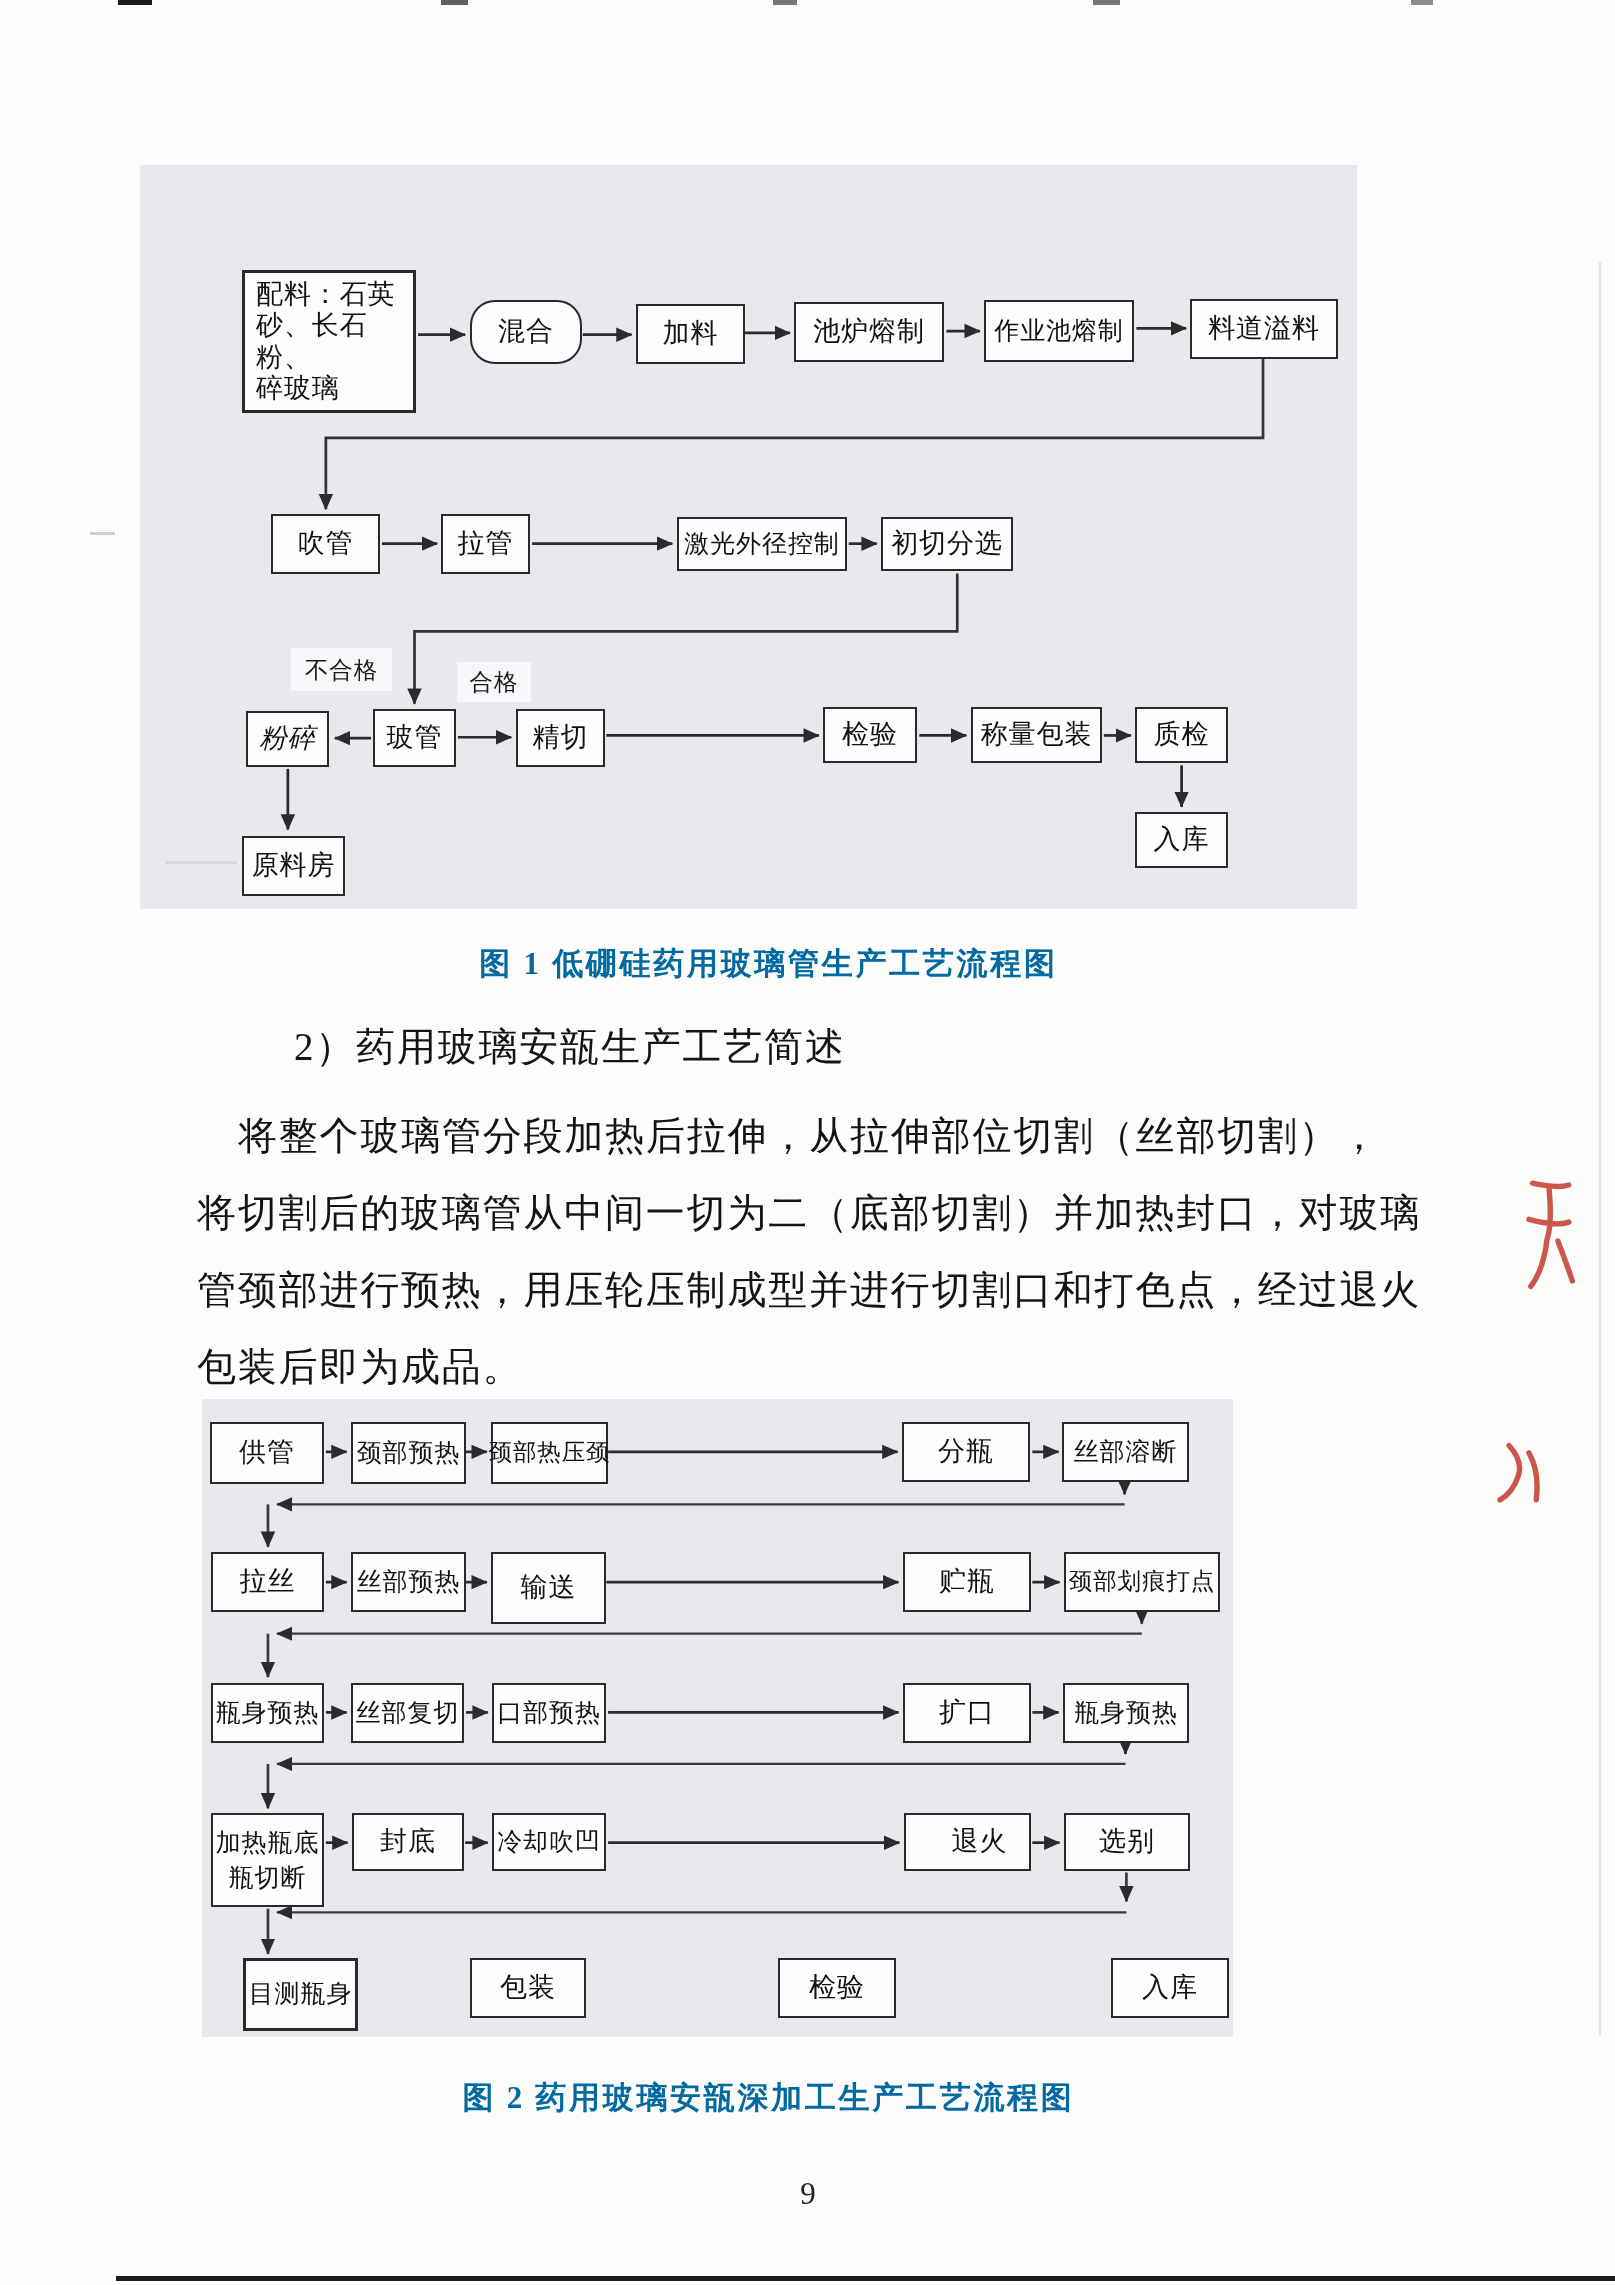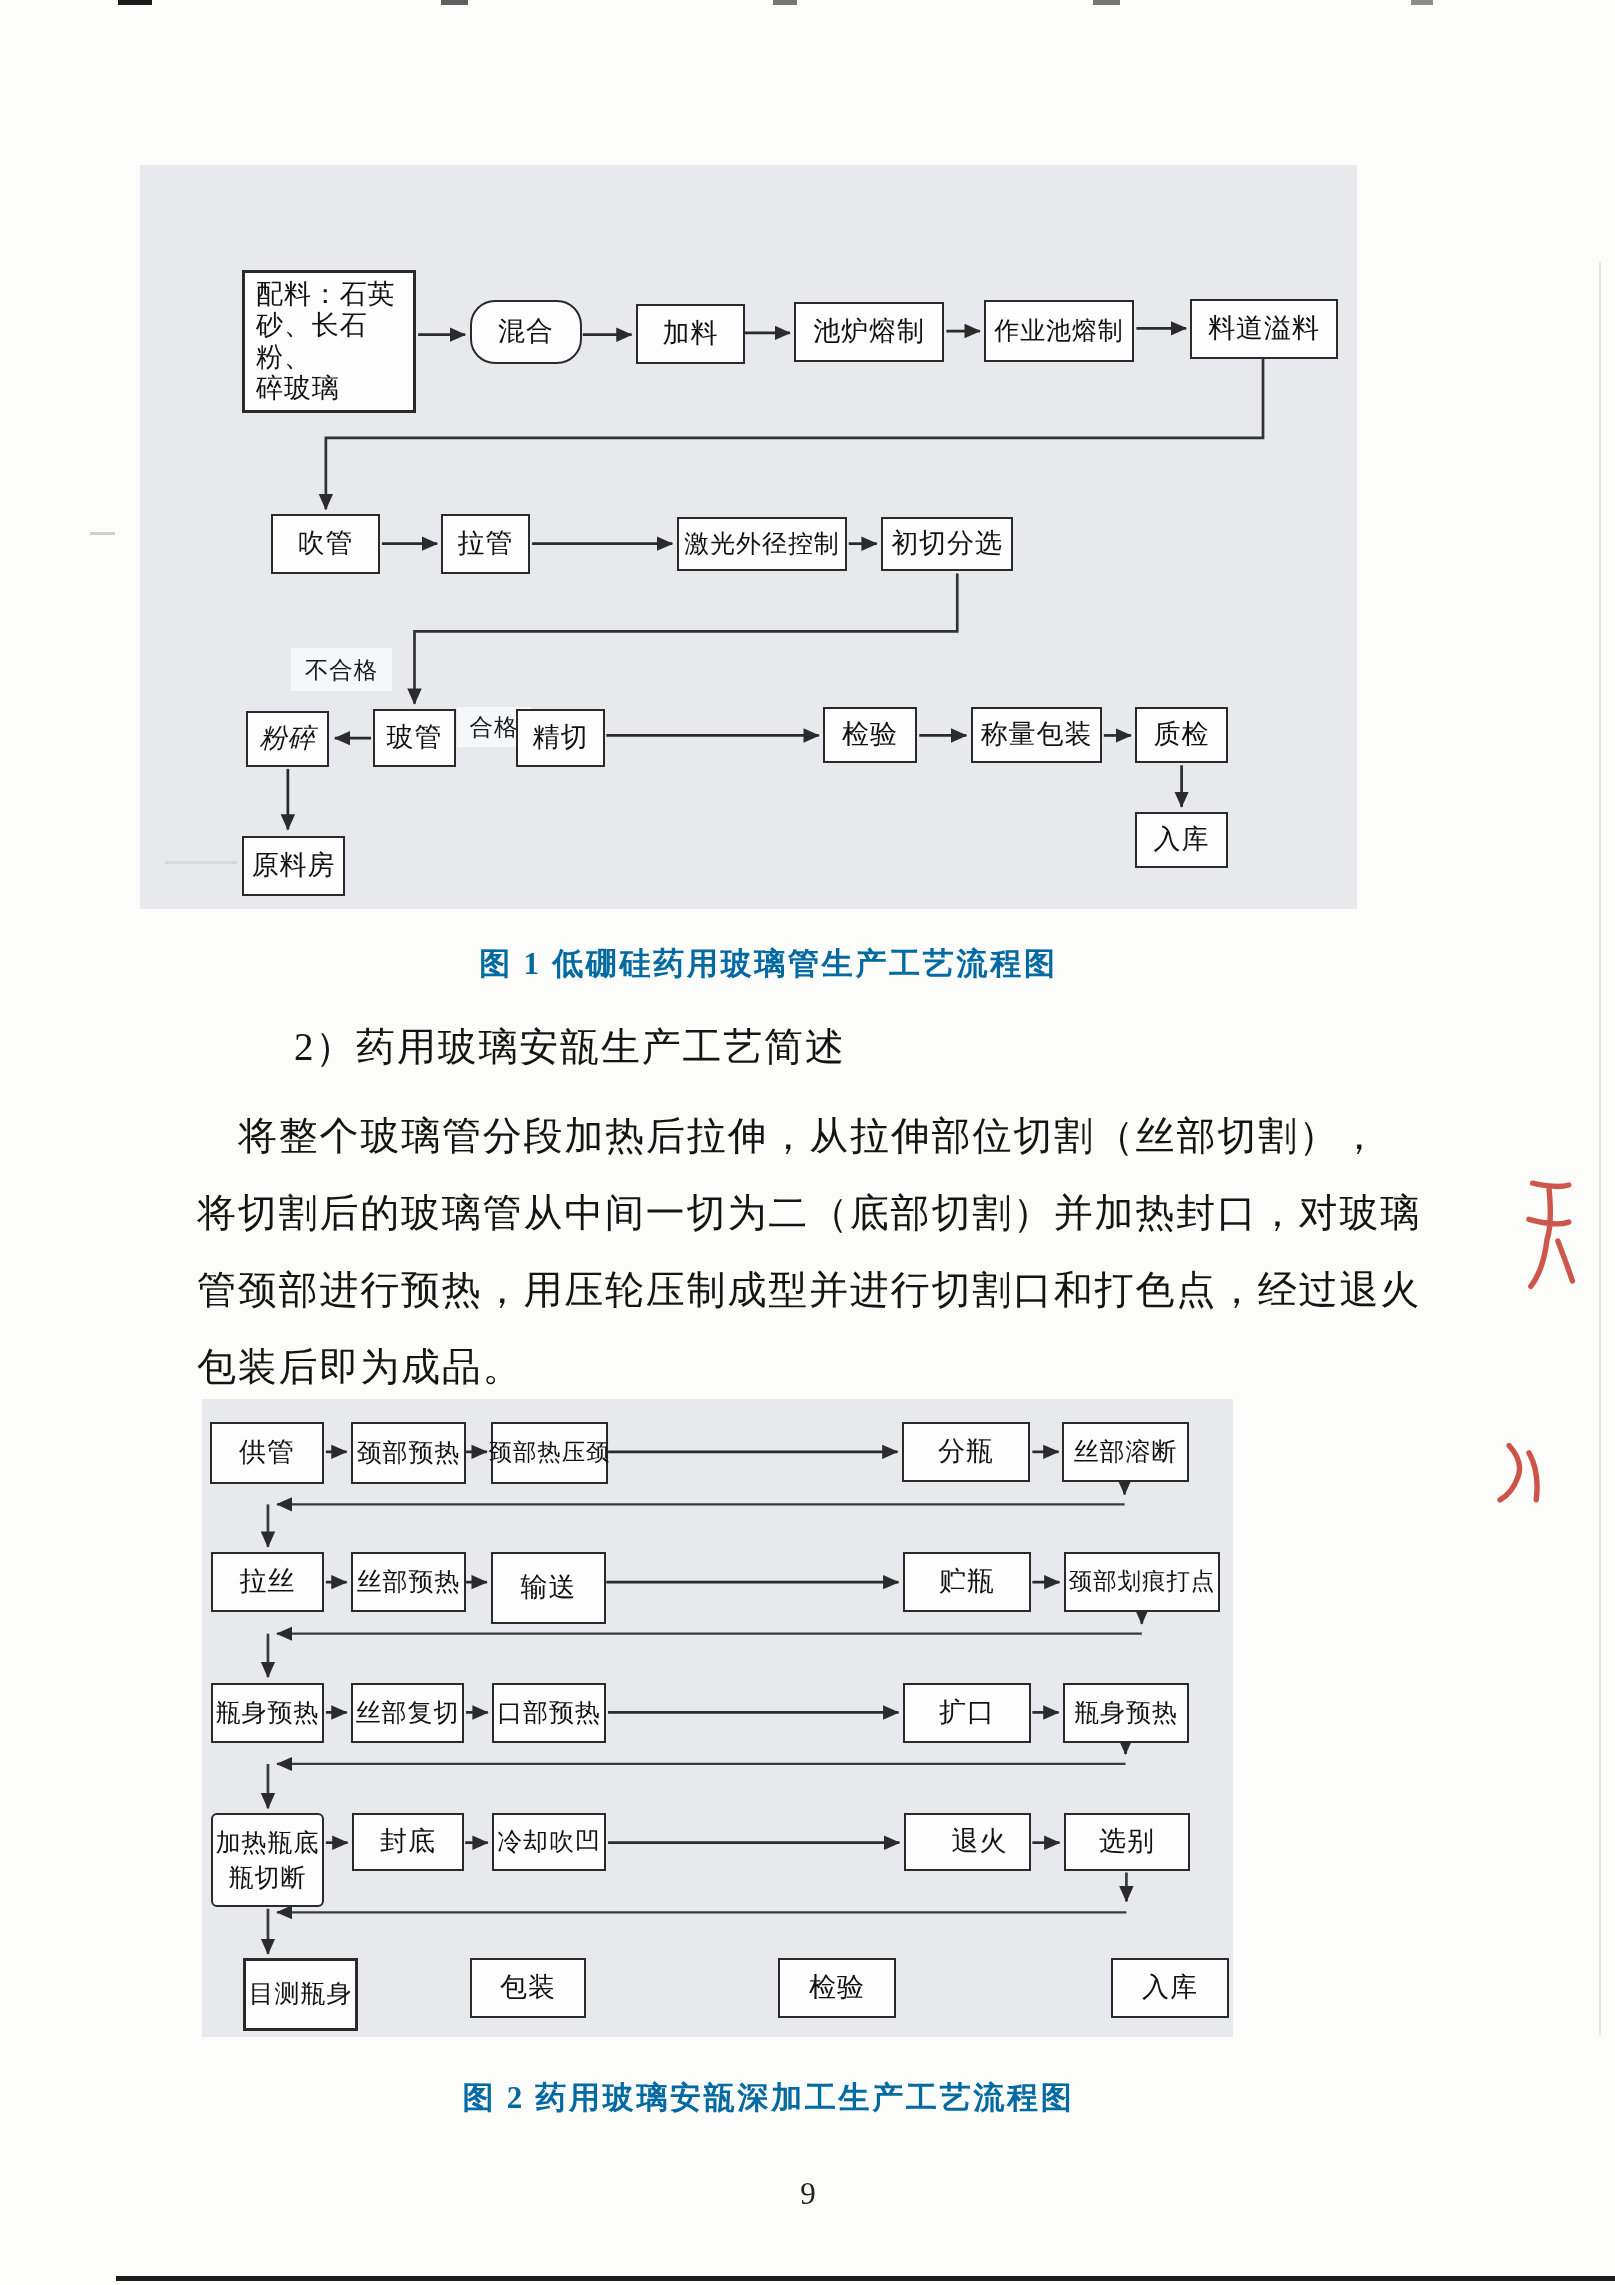--- a/index.html
+++ b/index.html
@@ -9,21 +9,21 @@
     font-family:"Liberation Serif","DejaVu Serif",serif;color:#161616;
   }
   .panel{position:absolute;background:#e7e9ec;}
   .node{
     position:absolute;background:#fdfdfd;border:2.7px solid #2a2a2a;
     display:flex;align-items:center;justify-content:center;
     font-size:27px;letter-spacing:0.9px;color:#121212;line-height:1.15;
     box-sizing:border-box;white-space:nowrap;
   }
   .node.multiline{flex-direction:column;align-items:flex-start;justify-content:center;padding:5.4px 11px;white-space:normal;}
-  .node.center-multi{flex-direction:column;align-items:center;border-radius:6px;}
+  .node.center-multi{flex-direction:column;align-items:center;}
   .tag{
     position:absolute;background:#f6f7f8;display:flex;align-items:center;justify-content:center;
     font-size:23.5px;color:#1a1a1a;letter-spacing:0.9px;
   }
   .caption{
     position:absolute;left:81px;width:1375px;text-align:center;
     font-size:31px;font-weight:bold;letter-spacing:2.7px;color:#0369a1;
   }
   .bodyline{position:absolute;font-size:39px;letter-spacing:1.8px;white-space:nowrap;color:#141414;}
   .heading{position:absolute;font-size:39px;letter-spacing:1.8px;white-space:nowrap;color:#141414;}
@@ -143,21 +143,21 @@
   <div class="node" style="left:677px;top:517px;width:170px;height:54px;font-size:25px;">
       <span>激光外径控制</span>
     </div>
   <div class="node" style="left:881px;top:517px;width:132px;height:54px;">
       <span>初切分选</span>
     </div>
 
   <div class="tag" style="left:291px;top:648px;width:101px;height:43px;">
       <span>不合格</span>
     </div>
-  <div class="tag" style="left:457px;top:662px;width:74px;height:40px;margin-top:45px;">
+  <div class="tag" style="left:457px;top:662px;width:74px;height:40px;">
       <span>合格</span>
     </div>
 
   <div class="node" style="left:246px;top:711px;width:83px;height:56px;font-style:italic;">
       <span>粉碎</span>
     </div>
   <div class="node" style="left:373px;top:709px;width:83px;height:58px;">
       <span>玻管</span>
     </div>
   <div class="node" style="left:516px;top:709px;width:89px;height:58px;">

